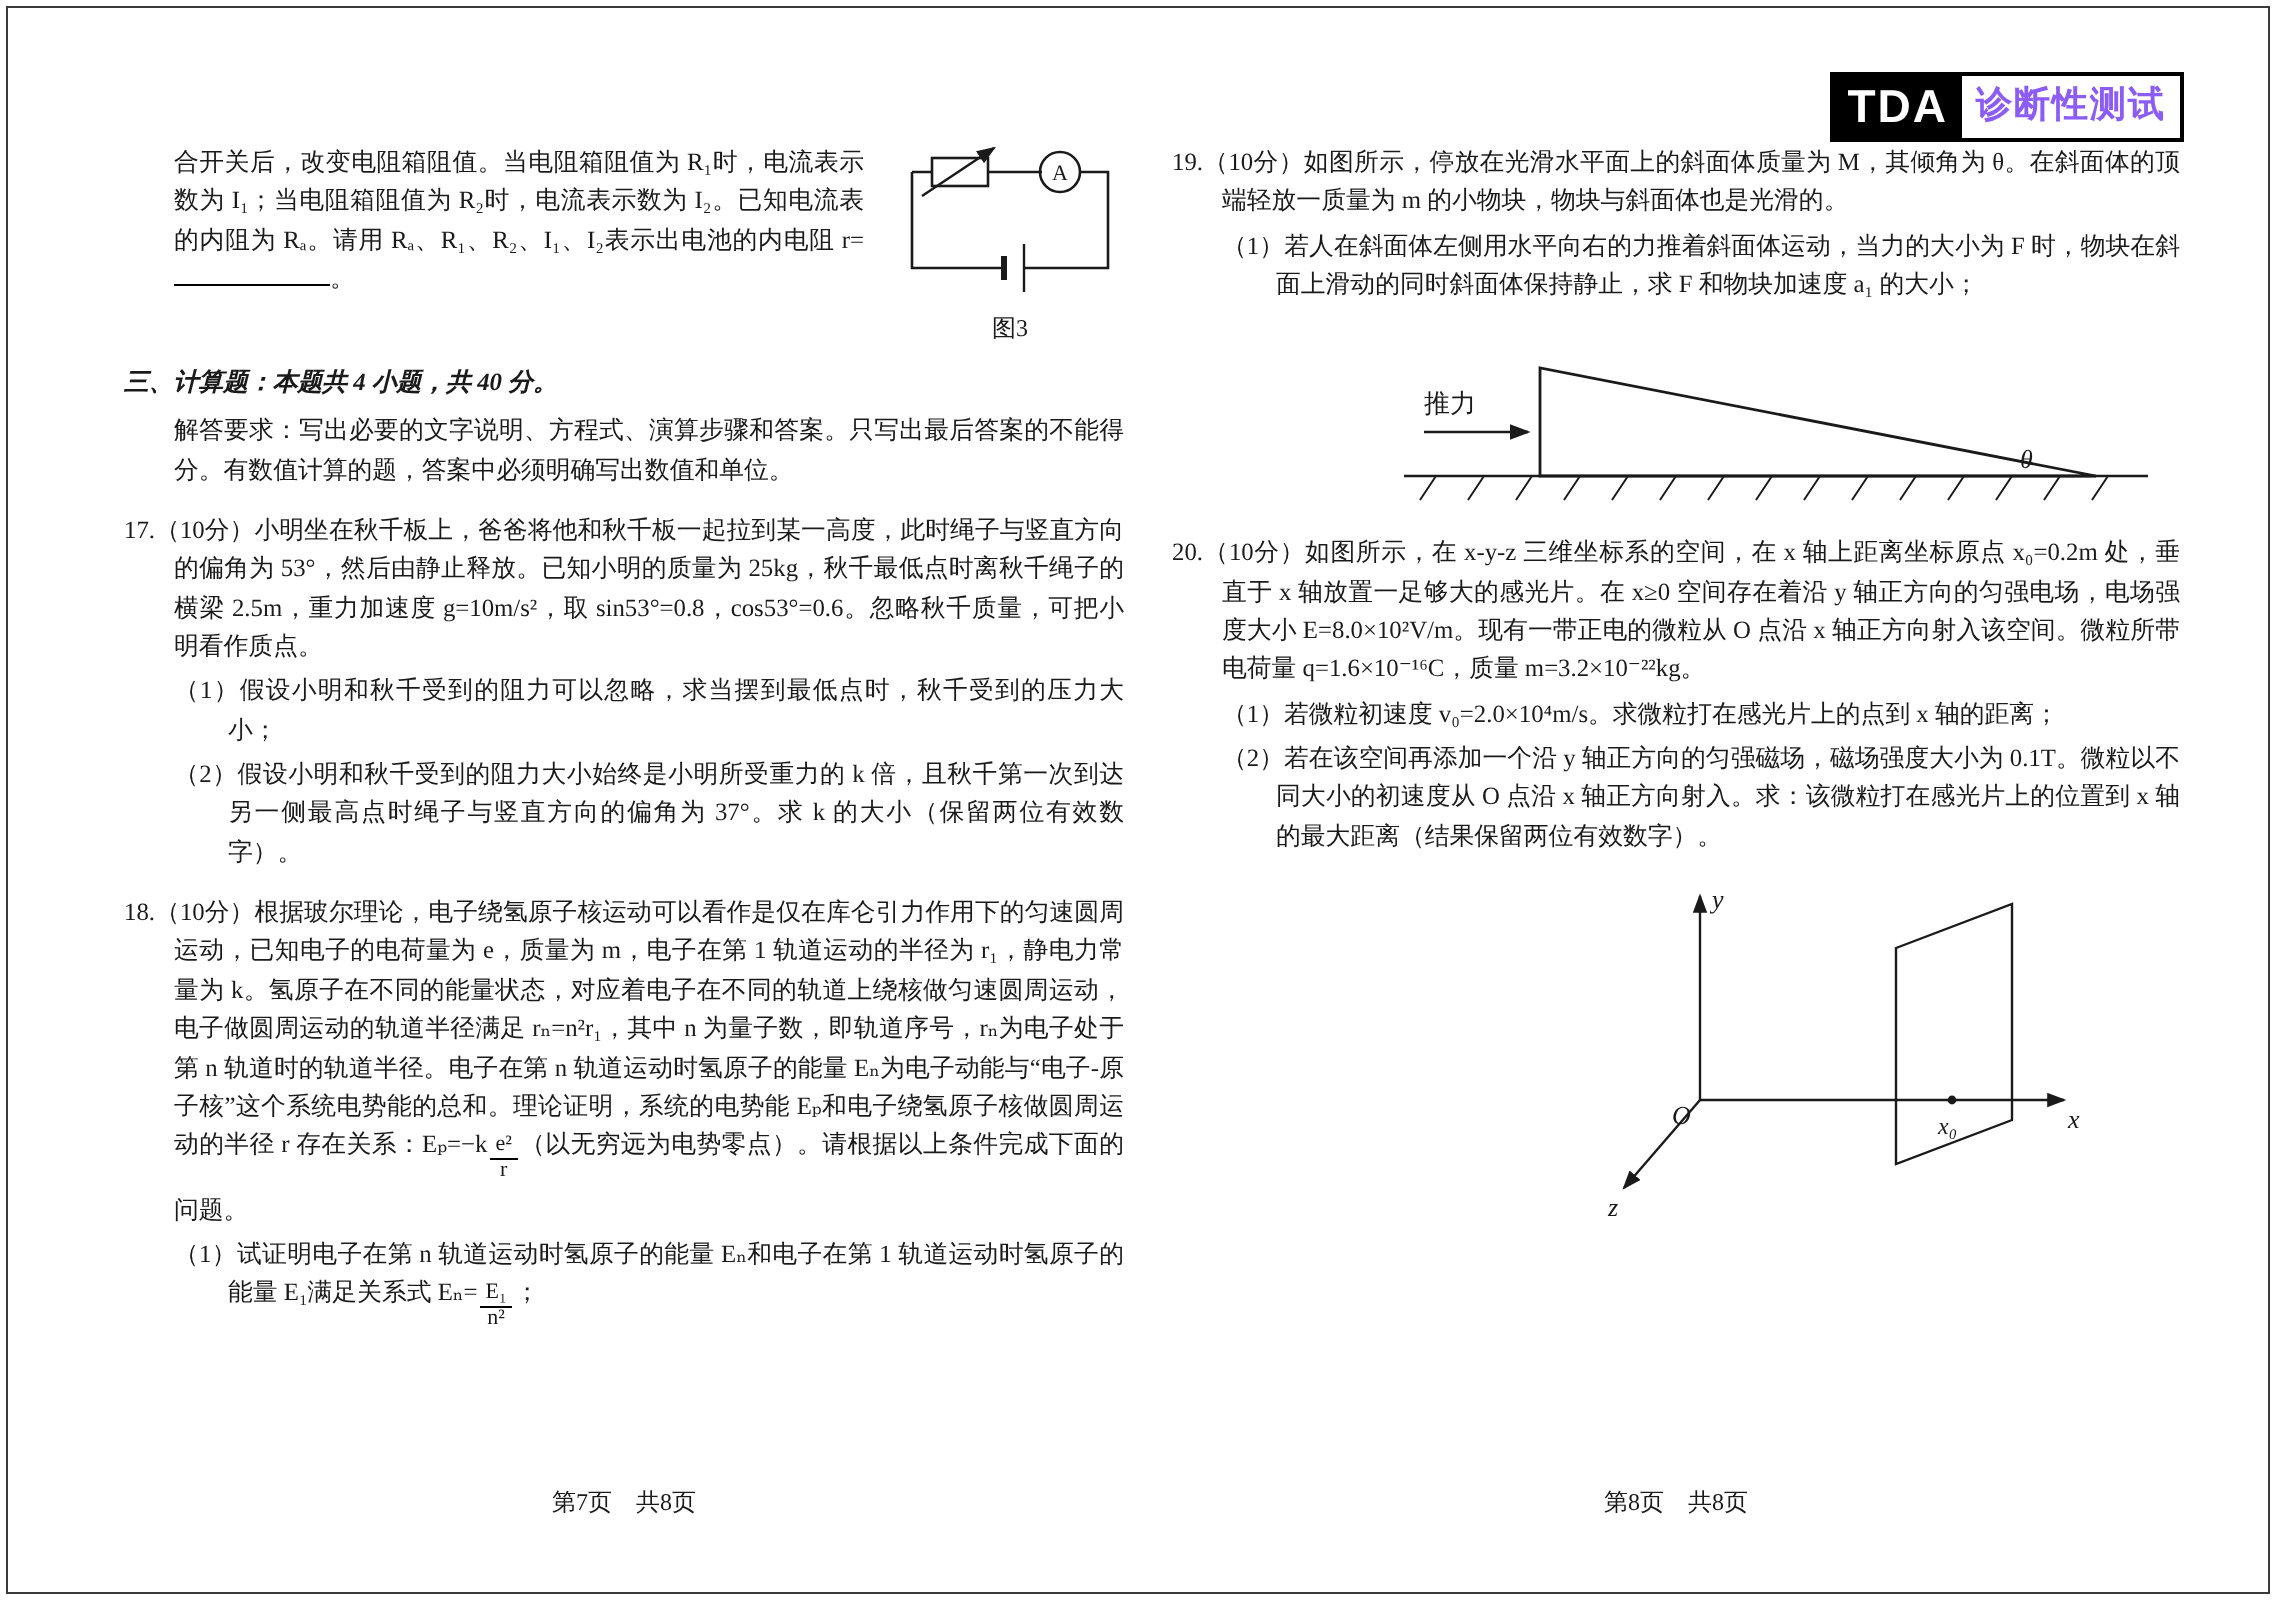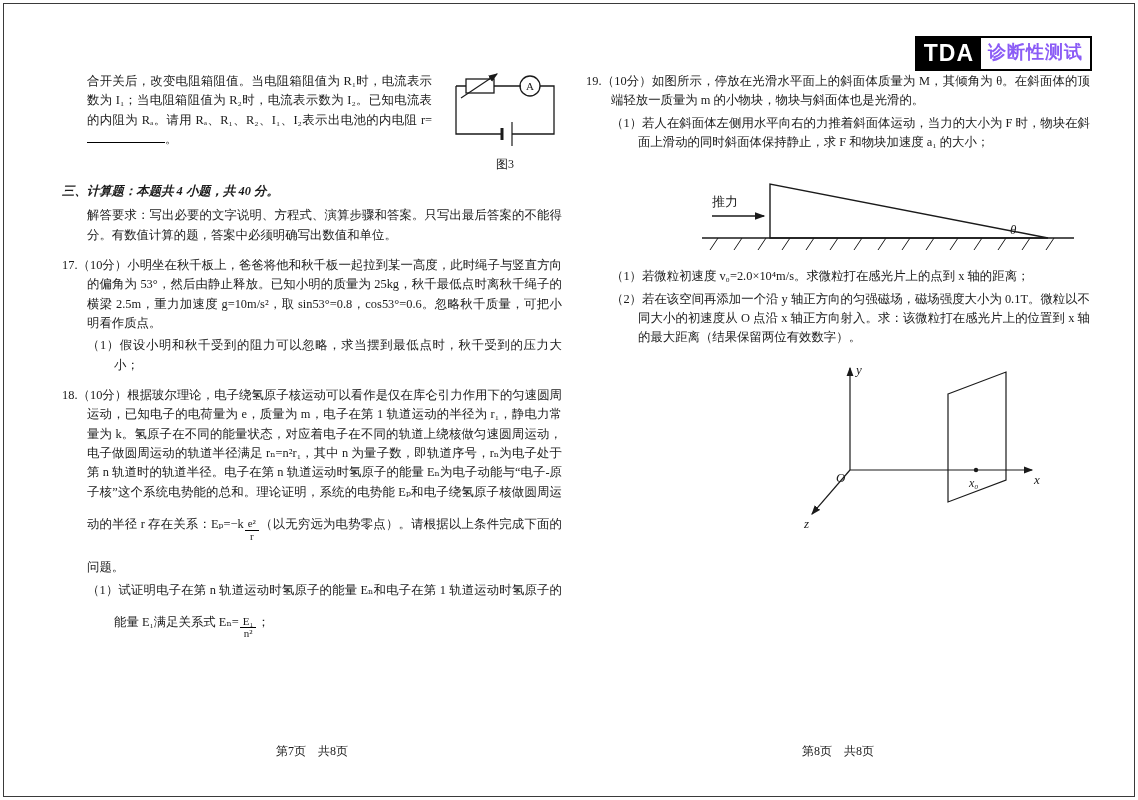--- a/index.html
+++ b/index.html
@@ -31,21 +31,21 @@
   .blank{display:inline-block;width:78px;border-bottom:1px solid #000;height:12px;vertical-align:baseline;}
   
   .fig3{position:absolute;right:0;top:0;width:114px;text-align:center;}
   .figcap{font-size:12px;margin-top:1px;}
   .fig19{margin:8px 0 2px 112px;}
   .fig20{margin:4px 0 0 212px;}
   svg{display:block;}
   svg text{font-family:"Liberation Serif","DejaVu Serif",serif;}
   .svg-italic{font-style:italic;}
   
-  .frac{display:inline-block;vertical-align:-0.95em;text-align:center;line-height:1.05;text-indent:0;margin:16px 1px;}
+  .frac{display:inline-block;vertical-align:-0.95em;text-align:center;line-height:1.05;text-indent:0;margin:4px 1px;}
   .frac .num{display:block;font-size:11px;padding:0 3px;}
   .frac .den{display:block;font-size:11px;padding:0 3px;border-top:1px solid #000;}
   
   .footer{position:absolute;top:743px;font-size:12px;text-align:center;}
   .footer.fl{left:62px;width:500px;}
   .footer.fr{left:586px;width:504px;}
 </style>
 </head>
 <body>
 
@@ -82,20 +82,21 @@
     </div>
     <p class="intro"><span>合开关后，改变电阻箱阻值。当电阻箱阻值为 R₁时，电流表示数为 I₁；当电阻箱阻值为 R₂时，电流表示数为 I₂。已知电流表的内阻为 Rₐ。请用 Rₐ、R₁、R₂、I₁、I₂表示出电池的内电阻 r=</span><span class="blank"></span><span>。</span></p>
   </div>
 
   <p class="sec-title bold">三、计算题：本题共 4 小题，共 40 分。</p>
   <p class="indented note">解答要求：写出必要的文字说明、方程式、演算步骤和答案。只写出最后答案的不能得分。有数值计算的题，答案中必须明确写出数值和单位。</p>
 
   <div class="question">
     <p class="hang">17.（10分）小明坐在秋千板上，爸爸将他和秋千板一起拉到某一高度，此时绳子与竖直方向的偏角为 53°，然后由静止释放。已知小明的质量为 25kg，秋千最低点时离秋千绳子的横梁 2.5m，重力加速度 g=10m/s²，取 sin53°=0.8，cos53°=0.6。忽略秋千质量，可把小明看作质点。</p>
     <p class="sub">（1）假设小明和秋千受到的阻力可以忽略，求当摆到最低点时，秋千受到的压力大小；</p>
+    <p class="sub">（2）假设小明和秋千受到的阻力大小始终是小明所受重力的 k 倍，且秋千第一次到达另一侧最高点时绳子与竖直方向的偏角为 37°。求 k 的大小（保留两位有效数字）。</p>
   </div>
 
   <div class="question">
     <p class="hang"><span>18.（10分）根据玻尔理论，电子绕氢原子核运动可以看作是仅在库仑引力作用下的匀速圆周运动，已知电子的电荷量为 e，质量为 m，电子在第 1 轨道运动的半径为 r₁，静电力常量为 k。氢原子在不同的能量状态，对应着电子在不同的轨道上绕核做匀速圆周运动，电子做圆周运动的轨道半径满足 rₙ=n²r₁，其中 n 为量子数，即轨道序号，rₙ为电子处于第 n 轨道时的轨道半径。电子在第 n 轨道运动时氢原子的能量 Eₙ为电子动能与“电子-原子核”这个系统电势能的总和。理论证明，系统的电势能 Eₚ和电子绕氢原子核做圆周运动的半径 r 存在关系：Eₚ=−k</span><span class="frac"><span class="num">e²</span><span class="den">r</span></span><span>（以无穷远为电势零点）。请根据以上条件完成下面的问题。</span></p>
     <p class="sub"><span>（1）试证明电子在第 n 轨道运动时氢原子的能量 Eₙ和电子在第 1 轨道运动时氢原子的能量 E₁满足关系式 Eₙ=</span><span class="frac"><span class="num">E₁</span><span class="den">n²</span></span><span>；</span></p>
   </div>
 
 </div>
 
 <div class="col right">
@@ -133,20 +134,21 @@
         <polygon points="72,24 72,78 350,78" fill="none" stroke="#1a1a1a" stroke-width="1.4"></polygon>
         <text x="312" y="74" font-size="13" class="svg-italic" fill="#1a1a1a">θ</text>
 
         <text x="14" y="46" font-size="13" fill="#1a1a1a">推力</text>
         <line x1="14" y1="56" x2="66" y2="56" stroke="#1a1a1a" stroke-width="1.3" marker-end="url(#ah2)"></line>
       </svg>
     </div>
   </div>
 
   <div class="question">
+    <p class="hang">20.（10分）如图所示，在 x-y-z 三维坐标系的空间，在 x 轴上距离坐标原点 x₀=0.2m 处，垂直于 x 轴放置一足够大的感光片。在 x≥0 空间存在着沿 y 轴正方向的匀强电场，电场强度大小 E=8.0×10²V/m。现有一带正电的微粒从 O 点沿 x 轴正方向射入该空间。微粒所带电荷量 q=1.6×10⁻¹⁶C，质量 m=3.2×10⁻²²kg。</p>
     <p class="sub">（1）若微粒初速度 v₀=2.0×10⁴m/s。求微粒打在感光片上的点到 x 轴的距离；</p>
     <p class="sub">（2）若在该空间再添加一个沿 y 轴正方向的匀强磁场，磁场强度大小为 0.1T。微粒以不同大小的初速度从 O 点沿 x 轴正方向射入。求：该微粒打在感光片上的位置到 x 轴的最大距离（结果保留两位有效数字）。</p>
     <div class="fig20">
       <svg width="250" height="200" viewBox="0 0 250 200">
         <defs>
           <marker id="ah3" markerWidth="9" markerHeight="8" refX="7" refY="3" orient="auto">
             <path d="M0,0 L8,3 L0,6 z" fill="#1a1a1a"></path>
           </marker>
         </defs>
 

